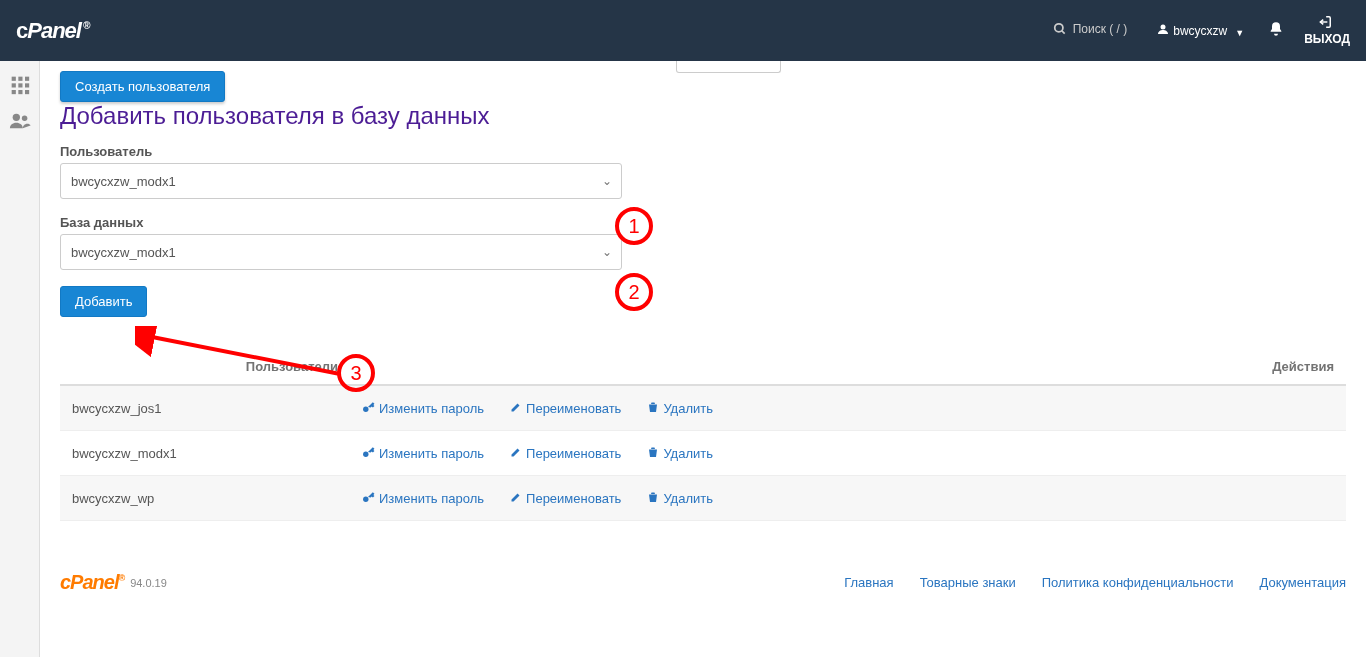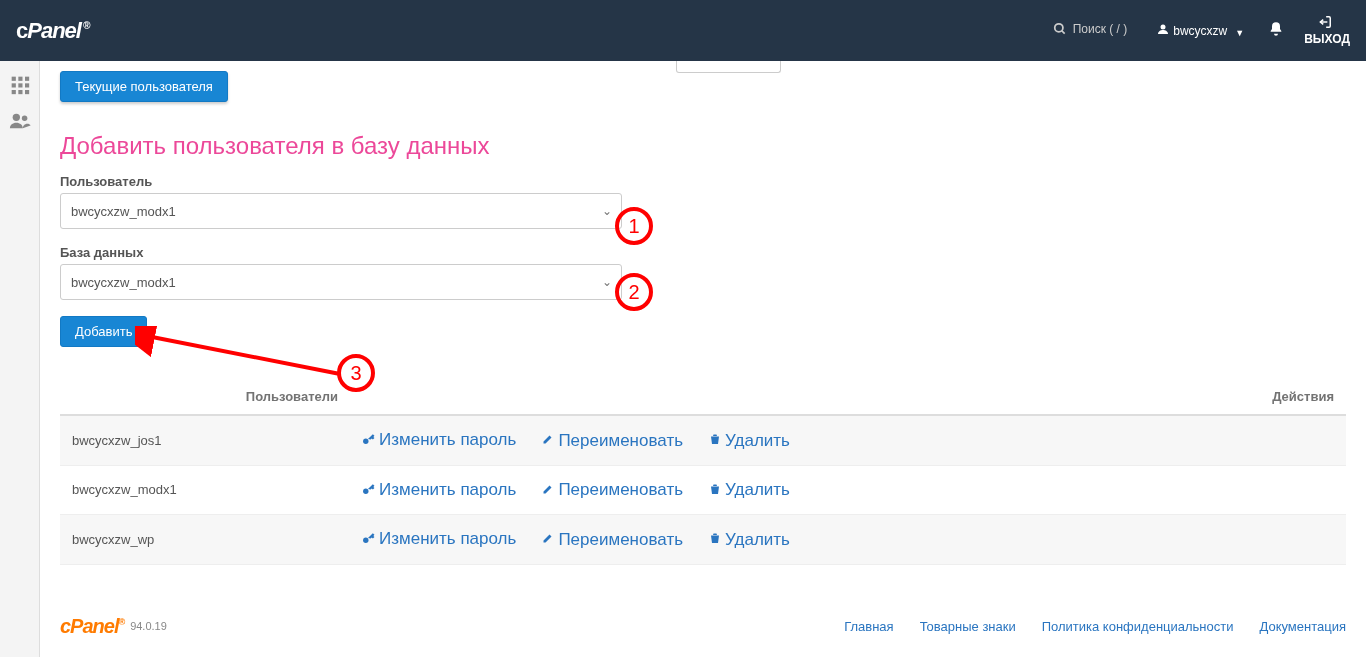--- a/index.html
+++ b/index.html
@@ -23,33 +23,33 @@
     .sidebar { width: 40px; background: #f4f4f4; border-right: 1px solid #ddd; display: flex; flex-direction: column; align-items: center; padding-top: 10px; }
     .side-item { width: 28px; height: 28px; margin-bottom: 8px; display: flex; align-items: center; justify-content: center; cursor: pointer; color: #888; font-size: 20px; }
 
     .main { flex: 1; padding: 10px 20px 0 20px; overflow-y: auto; position: relative; }
     .top-right-box { position: absolute; top: 0; left: 636px; width: 105px; height: 12px; border: 1px solid #ccc; border-top: none; border-radius: 0 0 3px 3px; }
 
     .btn { display: inline-block; padding: 7px 14px; border: 1px solid transparent; border-radius: 3px; font-size: 13px; cursor: pointer; background: #fff; }
     .btn-primary { background: #1886d4; color: #fff; border-color: #1279c4; }
     .btn-primary.shadowed { box-shadow: 0 2px 3px rgba(0,0,0,0.2); }
 
-    .section-h2 { font-size: 24px; font-weight: 400; color: #ec4899; margin-top: 30px; margin-bottom: 14px; }
+    .section-h2 { font-size: 24px; font-weight: 400; color: #4c1d95; margin-bottom: 14px; }
     .label { font-size: 13px; font-weight: 600; color: #555; margin-bottom: 4px; display: block; }
     .select-wrap { position: relative; width: 562px; margin-bottom: 16px; }
     .select-wrap select { width: 100%; height: 36px; border: 1px solid #ccc; border-radius: 3px; padding: 0 10px; background: #fff; font-size: 13px; color: #555; appearance: none; cursor: pointer; }
     .select-chevron { position: absolute; right: 10px; top: 50%; transform: translateY(-50%); pointer-events: none; color: #777; font-size: 12px; }
 
     .add-btn-row { margin-bottom: 32px; }
 
     .table { width: 100%; border-collapse: collapse; margin-top: 6px; }
     .table th { text-align: right; font-size: 13px; font-weight: 700; color: #737373; padding: 10px 12px; border-bottom: 2px solid #ddd; }
     .table td { padding: 14px 12px; font-size: 13px; color: #555; border-bottom: 1px solid #eee; }
     .table tbody tr:nth-child(odd) { background: #f7f7f7; }
-    .act-link { color: #2a75c0; text-decoration: none; margin-right: 26px; display: inline-flex; align-items: center; cursor: pointer; font-size: 17px; }
+    .act-link { color: #2a75c0; text-decoration: none; margin-right: 26px; display: inline-flex; align-items: center; cursor: pointer; font-size: 13px; }
     .act-link .ic { margin-right: 4px; font-size: 13px; }
 
     .footer { margin-top: 40px; display: flex; align-items: center; padding: 10px 0 20px 0; }
     .footer-logo { font-size: 20px; font-weight: bold; font-style: italic; color: #ff7b00; letter-spacing: -1px; }
     .footer-logo .reg { font-size:9px; vertical-align: super; }
     .footer-ver { font-size: 11px; color: #888; margin-left: 6px; }
     .footer-spacer { flex: 1; }
     .footer-link { color: #2a75c0; text-decoration: none; font-size: 13px; margin-left: 26px; cursor: pointer; }
 
     
@@ -120,21 +120,21 @@
           <circle cx="17" cy="9" r="3"></circle>
           <path d="M1 20c0-3.5 3-6 7-6s7 2.5 7 6"></path>
           <path d="M15 20c0-2.5 2-5 5-5 1.5 0 3 .7 3.5 2"></path>
         </svg>
     </div>
   </div>
 
   <div class="main">
     <div class="top-right-box"></div>
 
-    <button class="btn btn-primary shadowed">Текущие пользователя</button>
+    <button class="btn btn-primary shadowed">Создать пользователя</button>
 
     <h2 class="section-h2">Добавить пользователя в базу данных</h2>
 
     <label class="label">Пользователь</label>
     <div class="select-wrap">
       <select>
         <option>bwcycxzw_modx1</option>
       </select>
       <span class="select-chevron">⌄</span>
     </div>

